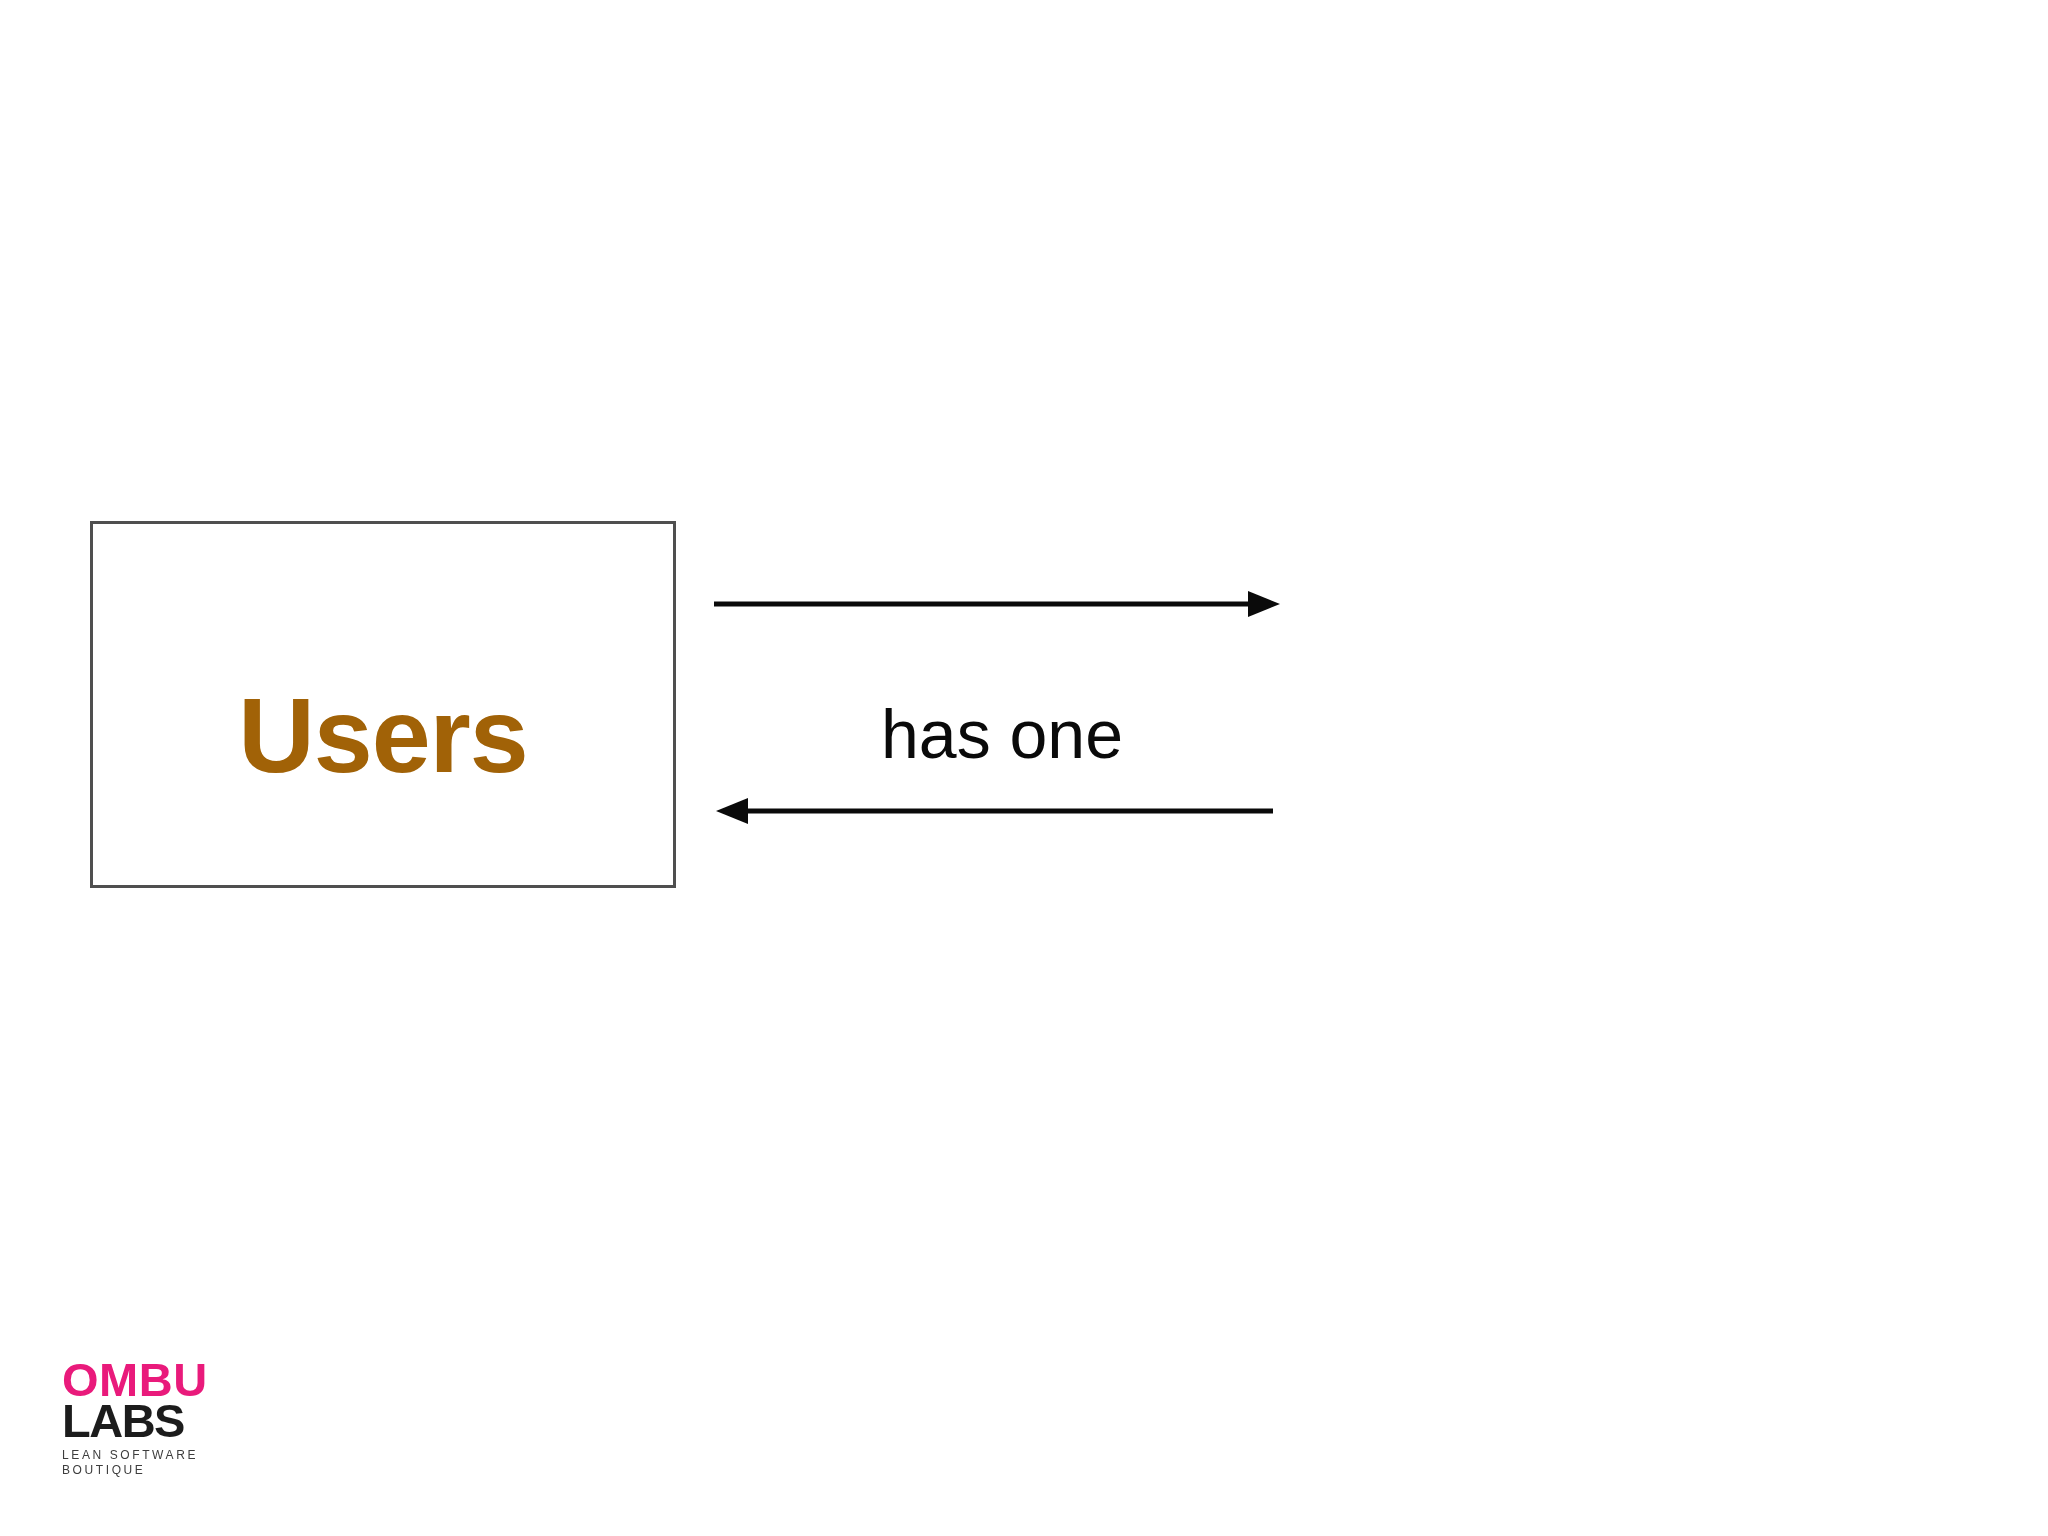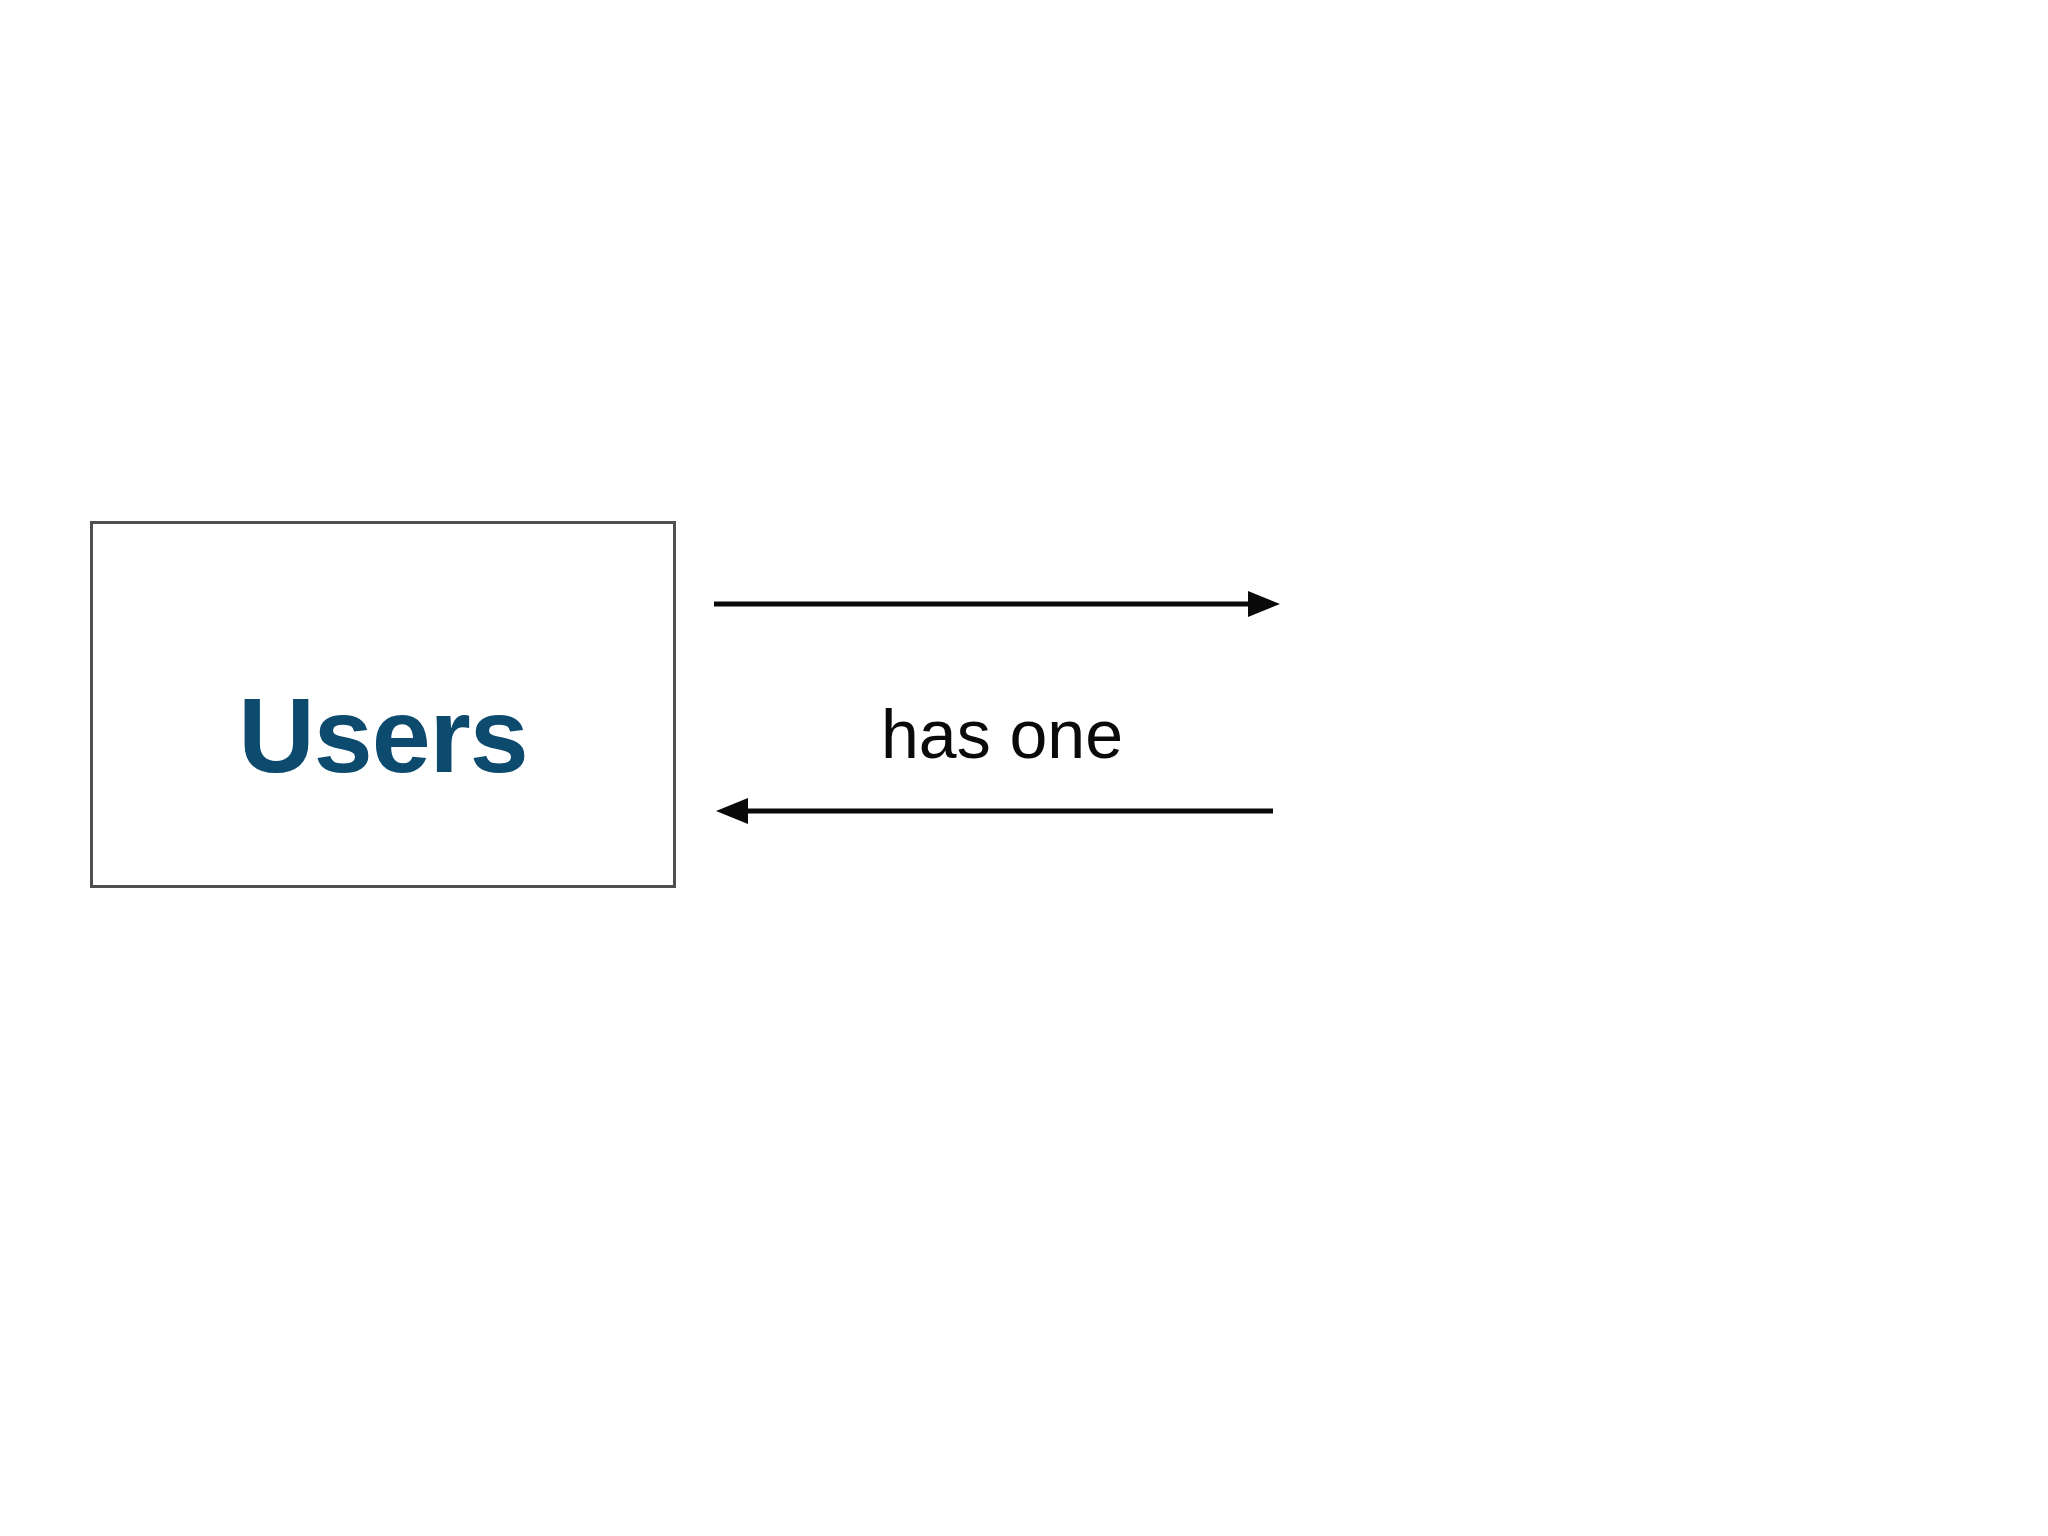--- a/index.html
+++ b/index.html
@@ -29,21 +29,21 @@
     align-items: center;
     justify-content: center;
     padding-top: 62px;
   }
   .entity-box.left  { left: 90px; }
   .entity-box.right { left: 1315px; }
   .entity-label {
     font-size: 106px;
     font-weight: bold;
     letter-spacing: -1px;
-    color: #0c4a6e;
+    color: #a16207;
     white-space: nowrap;
   }
 
   
   .relation-label {
     position: absolute;
     left: 714px;
     width: 576px;
     text-align: center;
     font-size: 68px;
@@ -107,14 +107,22 @@
     <polygon points="566,25 534,12 534,38" fill="#0a0a0a"></polygon>
   </svg>
 
   <div class="relation-label bottom">has one</div>
 
   <svg class="arrow-svg bottom" width="560" height="50" viewBox="0 0 560 50">
     <line x1="557" y1="25" x2="26" y2="25" stroke="#0a0a0a" stroke-width="5"></line>
     <polygon points="0,25 32,12 32,38" fill="#0a0a0a"></polygon>
   </svg>
 
+  <div class="logo">
+    <div class="logo-brand-1">OMBU</div>
+    <div class="logo-brand-2">LABS</div>
+    <div class="logo-tagline">
+      <div>LEAN SOFTWARE</div>
+      <div>BOUTIQUE</div>
+    </div>
+  </div>
 
 </div>
 
 </body></html>

